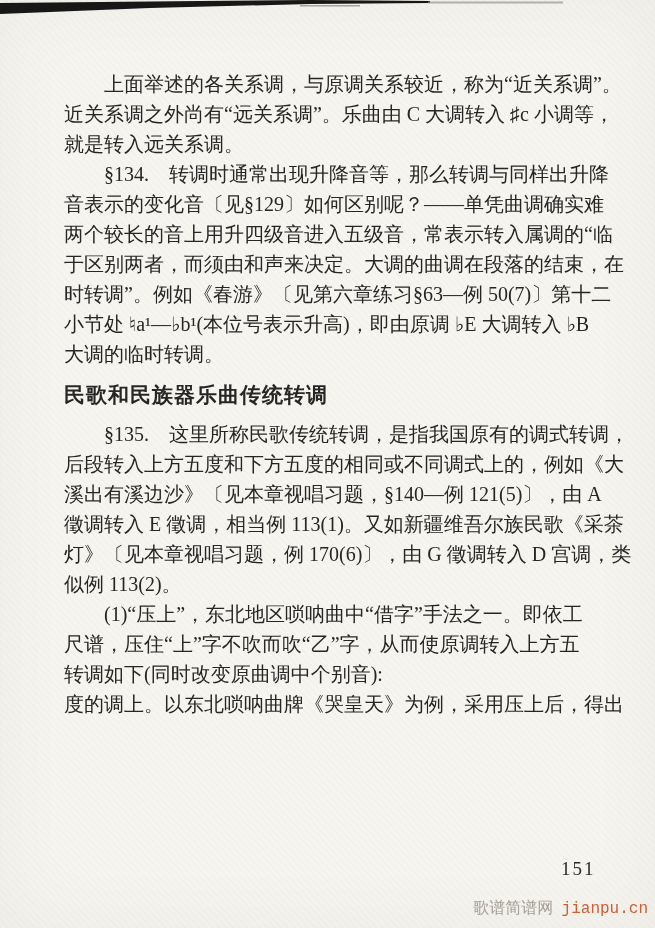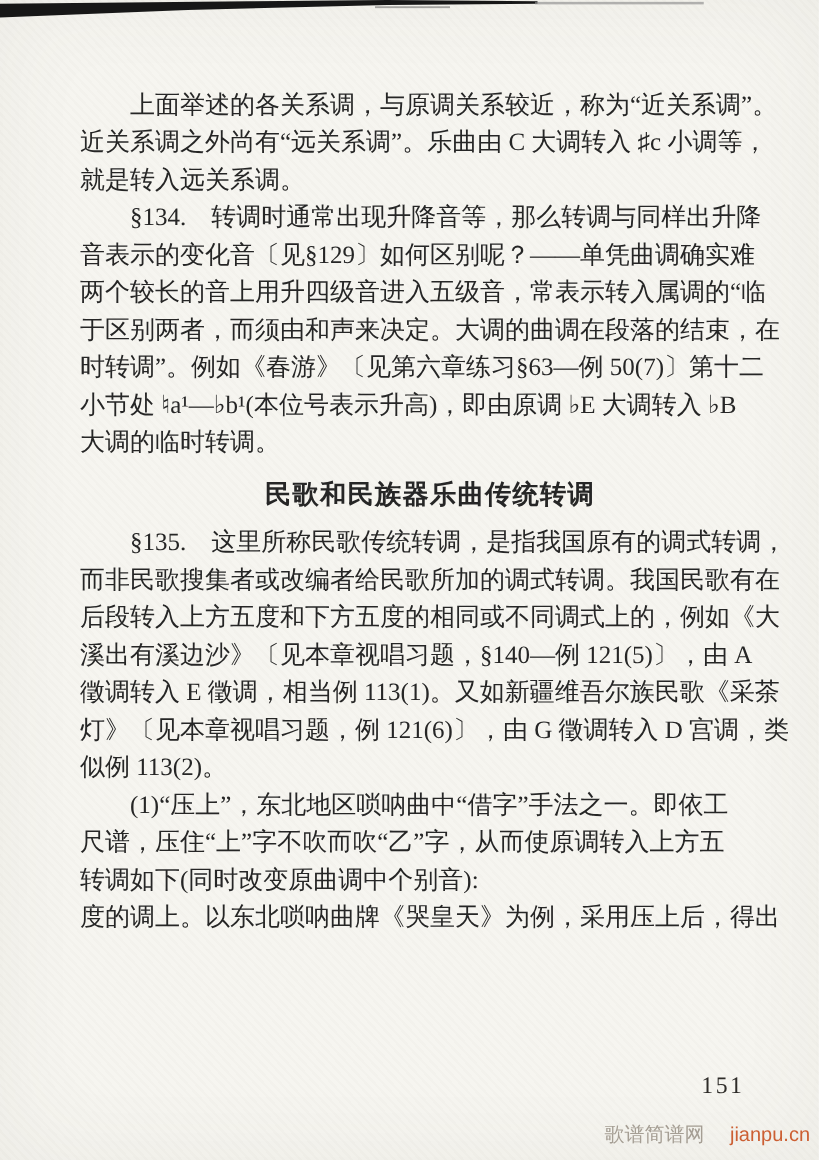--- a/index.html
+++ b/index.html
@@ -31,41 +31,40 @@
     left:64px;top:69px;width:560px;
   }
   .tline{
     height:30px;line-height:30px;
     font-size:20px;
     white-space:nowrap;
     letter-spacing:0px;
   }
   .section-heading{
     height:50px;line-height:52px;
-    text-align:center;
     font-weight:bold;
     font-size:21px;
     letter-spacing:1px;
   }
   .page-number{
     position:absolute;
     left:561px;top:858px;
     font-size:19px;
     letter-spacing:2px;
     color:#2e2c29;
   }
   .watermark{
     position:absolute;
     top:898px;right:7px;
     font-size:16px;
     font-family:"Liberation Sans","DejaVu Sans",sans-serif;
     white-space:nowrap;
   }
   .watermark .wm-name{color:var(--watermark-gray);margin-top:20px;}
-  .watermark .wm-url{color:var(--watermark-orange);margin-left:16px;}
+  .watermark .wm-url{color:var(--watermark-orange);margin-left:4px;font-family:Liberation Mono, monospace;}
 </style>
 </head>
 <body>
 
 <div class="page">
 
   <svg class="scan-artifact" width="655" height="18" viewBox="0 0 655 18">
     <polygon points="0,3 200,1 310,0 430,1 430,3 310,4 150,8 0,14" fill="#171717"></polygon>
     <rect x="428" y="1.5" width="135" height="2" fill="#8d8d8d" opacity="0.65"></rect>
     <rect x="300" y="5" width="60" height="1.5" fill="#555" opacity="0.5"></rect>
@@ -82,25 +81,24 @@
         <div class="tline">音表示的变化音〔见§129〕如何区别呢？——单凭曲调确实难</div>
         <div class="tline">两个较长的音上用升四级音进入五级音，常表示转入属调的“临</div>
         <div class="tline">于区别两者，而须由和声来决定。大调的曲调在段落的结束，在</div>
         <div class="tline">时转调”。例如《春游》〔见第六章练习§63—例 50(7)〕第十二</div>
         <div class="tline">小节处 ♮a¹—♭b¹(本位号表示升高)，即由原调 ♭E 大调转入 ♭B</div>
         <div class="tline">大调的临时转调。</div>
       </div>
     <div class="section-heading">民歌和民族器乐曲传统转调</div>
     <div>
         <div class="tline">　　§135.　这里所称民歌传统转调，是指我国原有的调式转调，</div>
-        <div class="tline">而非民歌搜集者或改编者给民歌所加的调式转调。我国民歌有在</div>
         <div class="tline">后段转入上方五度和下方五度的相同或不同调式上的，例如《大</div>
         <div class="tline">溪出有溪边沙》〔见本章视唱习题，§140—例 121(5)〕，由 A</div>
         <div class="tline">徵调转入 E 徵调，相当例 113(1)。又如新疆维吾尔族民歌《采茶</div>
-        <div class="tline">灯》〔见本章视唱习题，例 121(6)〕，由 G 徵调转入 D 宫调，类</div>
+        <div class="tline">灯》〔见本章视唱习题，例 170(6)〕，由 G 徵调转入 D 宫调，类</div>
         <div class="tline">似例 113(2)。</div>
       </div>
     <div>
         <div class="tline">　　(1)“压上”，东北地区唢呐曲中“借字”手法之一。即依工</div>
         <div class="tline">尺谱，压住“上”字不吹而吹“乙”字，从而使原调转入上方五</div>
         <div class="tline">转调如下(同时改变原曲调中个别音):</div>
         <div class="tline">度的调上。以东北唢呐曲牌《哭皇天》为例，采用压上后，得出</div>
       </div>
   </div>
 

